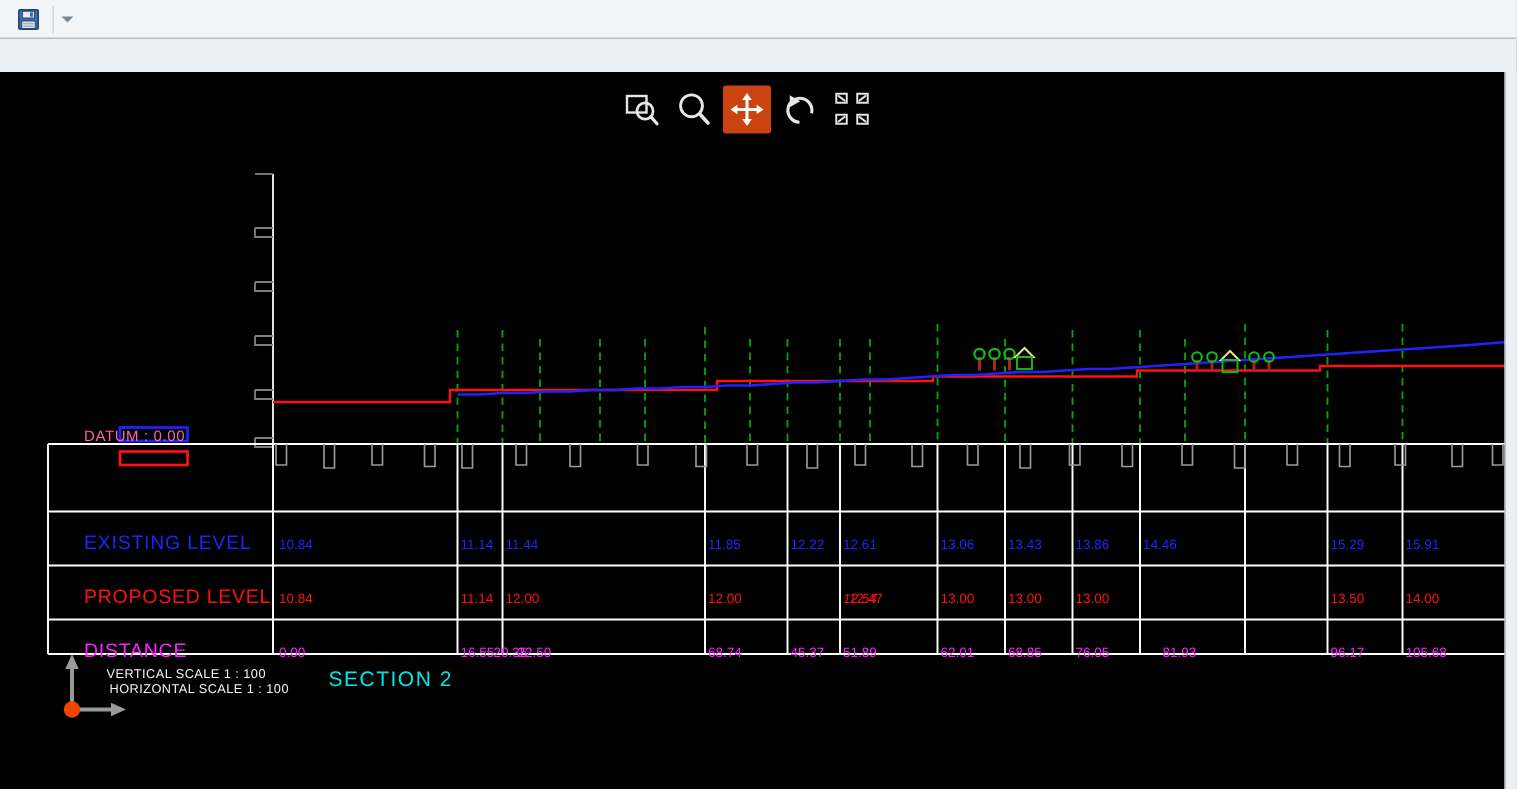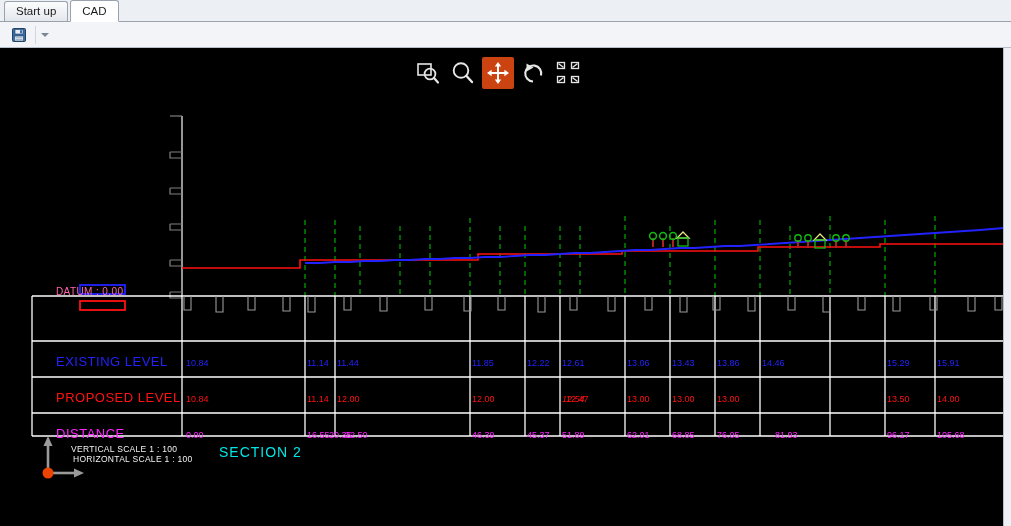--- a/index.html
+++ b/index.html
@@ -52,24 +52,20 @@
   .cyan{color:#00e5e5;}
   .white{color:#f2f2f2;}
   .scale-txt{font-size:8.5px;letter-spacing:.3px;line-height:10px;}
   .section-txt{font-size:14px;letter-spacing:1px;}
 </style>
 </head>
 <body>
 
 <div id="app">
 
-  <div id="tabstrip">
-    <div class="tab">Start up</div>
-    <div class="tab active">CAD</div>
-  </div>
 
   <div id="toolbar">
     <div class="tb-btn" title="Save">
       <span>
         <svg width="16" height="16" viewBox="0 0 16 16">
           <rect x="1.5" y="1.5" width="13" height="13" rx="1" fill="#3b6ea5" stroke="#1f4468" stroke-width="1"></rect>
           <rect x="4" y="2.5" width="8" height="4.5" fill="#e8edf2" stroke="#1f4468" stroke-width=".6"></rect>
           <rect x="9" y="3.2" width="2" height="3" fill="#3b6ea5"></rect>
           <rect x="3.5" y="9" width="9" height="5" fill="#dde6ee" stroke="#1f4468" stroke-width=".6"></rect>
           <rect x="4.5" y="10.2" width="7" height="1" fill="#9fb3c8"></rect>
@@ -327,21 +323,21 @@
     <div class="cad-txt red val" style="left:627px;top:346px;">13.00</div>
     <div class="cad-txt red val" style="left:672px;top:346px;">13.00</div>
     <div class="cad-txt red val" style="left:717px;top:346px;">13.00</div>
     <div class="cad-txt red val" style="left:887px;top:346px;">13.50</div>
     <div class="cad-txt red val" style="left:937px;top:346px;">14.00</div>
 
     <div class="cad-txt mag val" style="left:186px;top:382px;">0.00</div>
     <div class="cad-txt mag val" style="left:307px;top:382px;">16.55</div>
     <div class="cad-txt mag val" style="left:329px;top:382px;">20.35</div>
     <div class="cad-txt mag val" style="left:345px;top:382px;">22.50</div>
-    <div class="cad-txt mag val" style="left:472px;top:382px;">46.39</div>
+    <div class="cad-txt mag val" style="left:472px;top:382px;">68.74</div>
     <div class="cad-txt mag val" style="left:527px;top:382px;">45.37</div>
     <div class="cad-txt mag val" style="left:562px;top:382px;">51.89</div>
     <div class="cad-txt mag val" style="left:627px;top:382px;">62.01</div>
     <div class="cad-txt mag val" style="left:672px;top:382px;">68.85</div>
     <div class="cad-txt mag val" style="left:717px;top:382px;">76.05</div>
     <div class="cad-txt mag val" style="left:762px;top:382px;margin-left:13px;">81.93</div>
     <div class="cad-txt mag val" style="left:887px;top:382px;">96.17</div>
     <div class="cad-txt mag val" style="left:937px;top:382px;">105.68</div>
 
     <div class="cad-txt white scale-txt" style="left:71px;top:396px;">VERTICAL SCALE  1 : 100</div>

